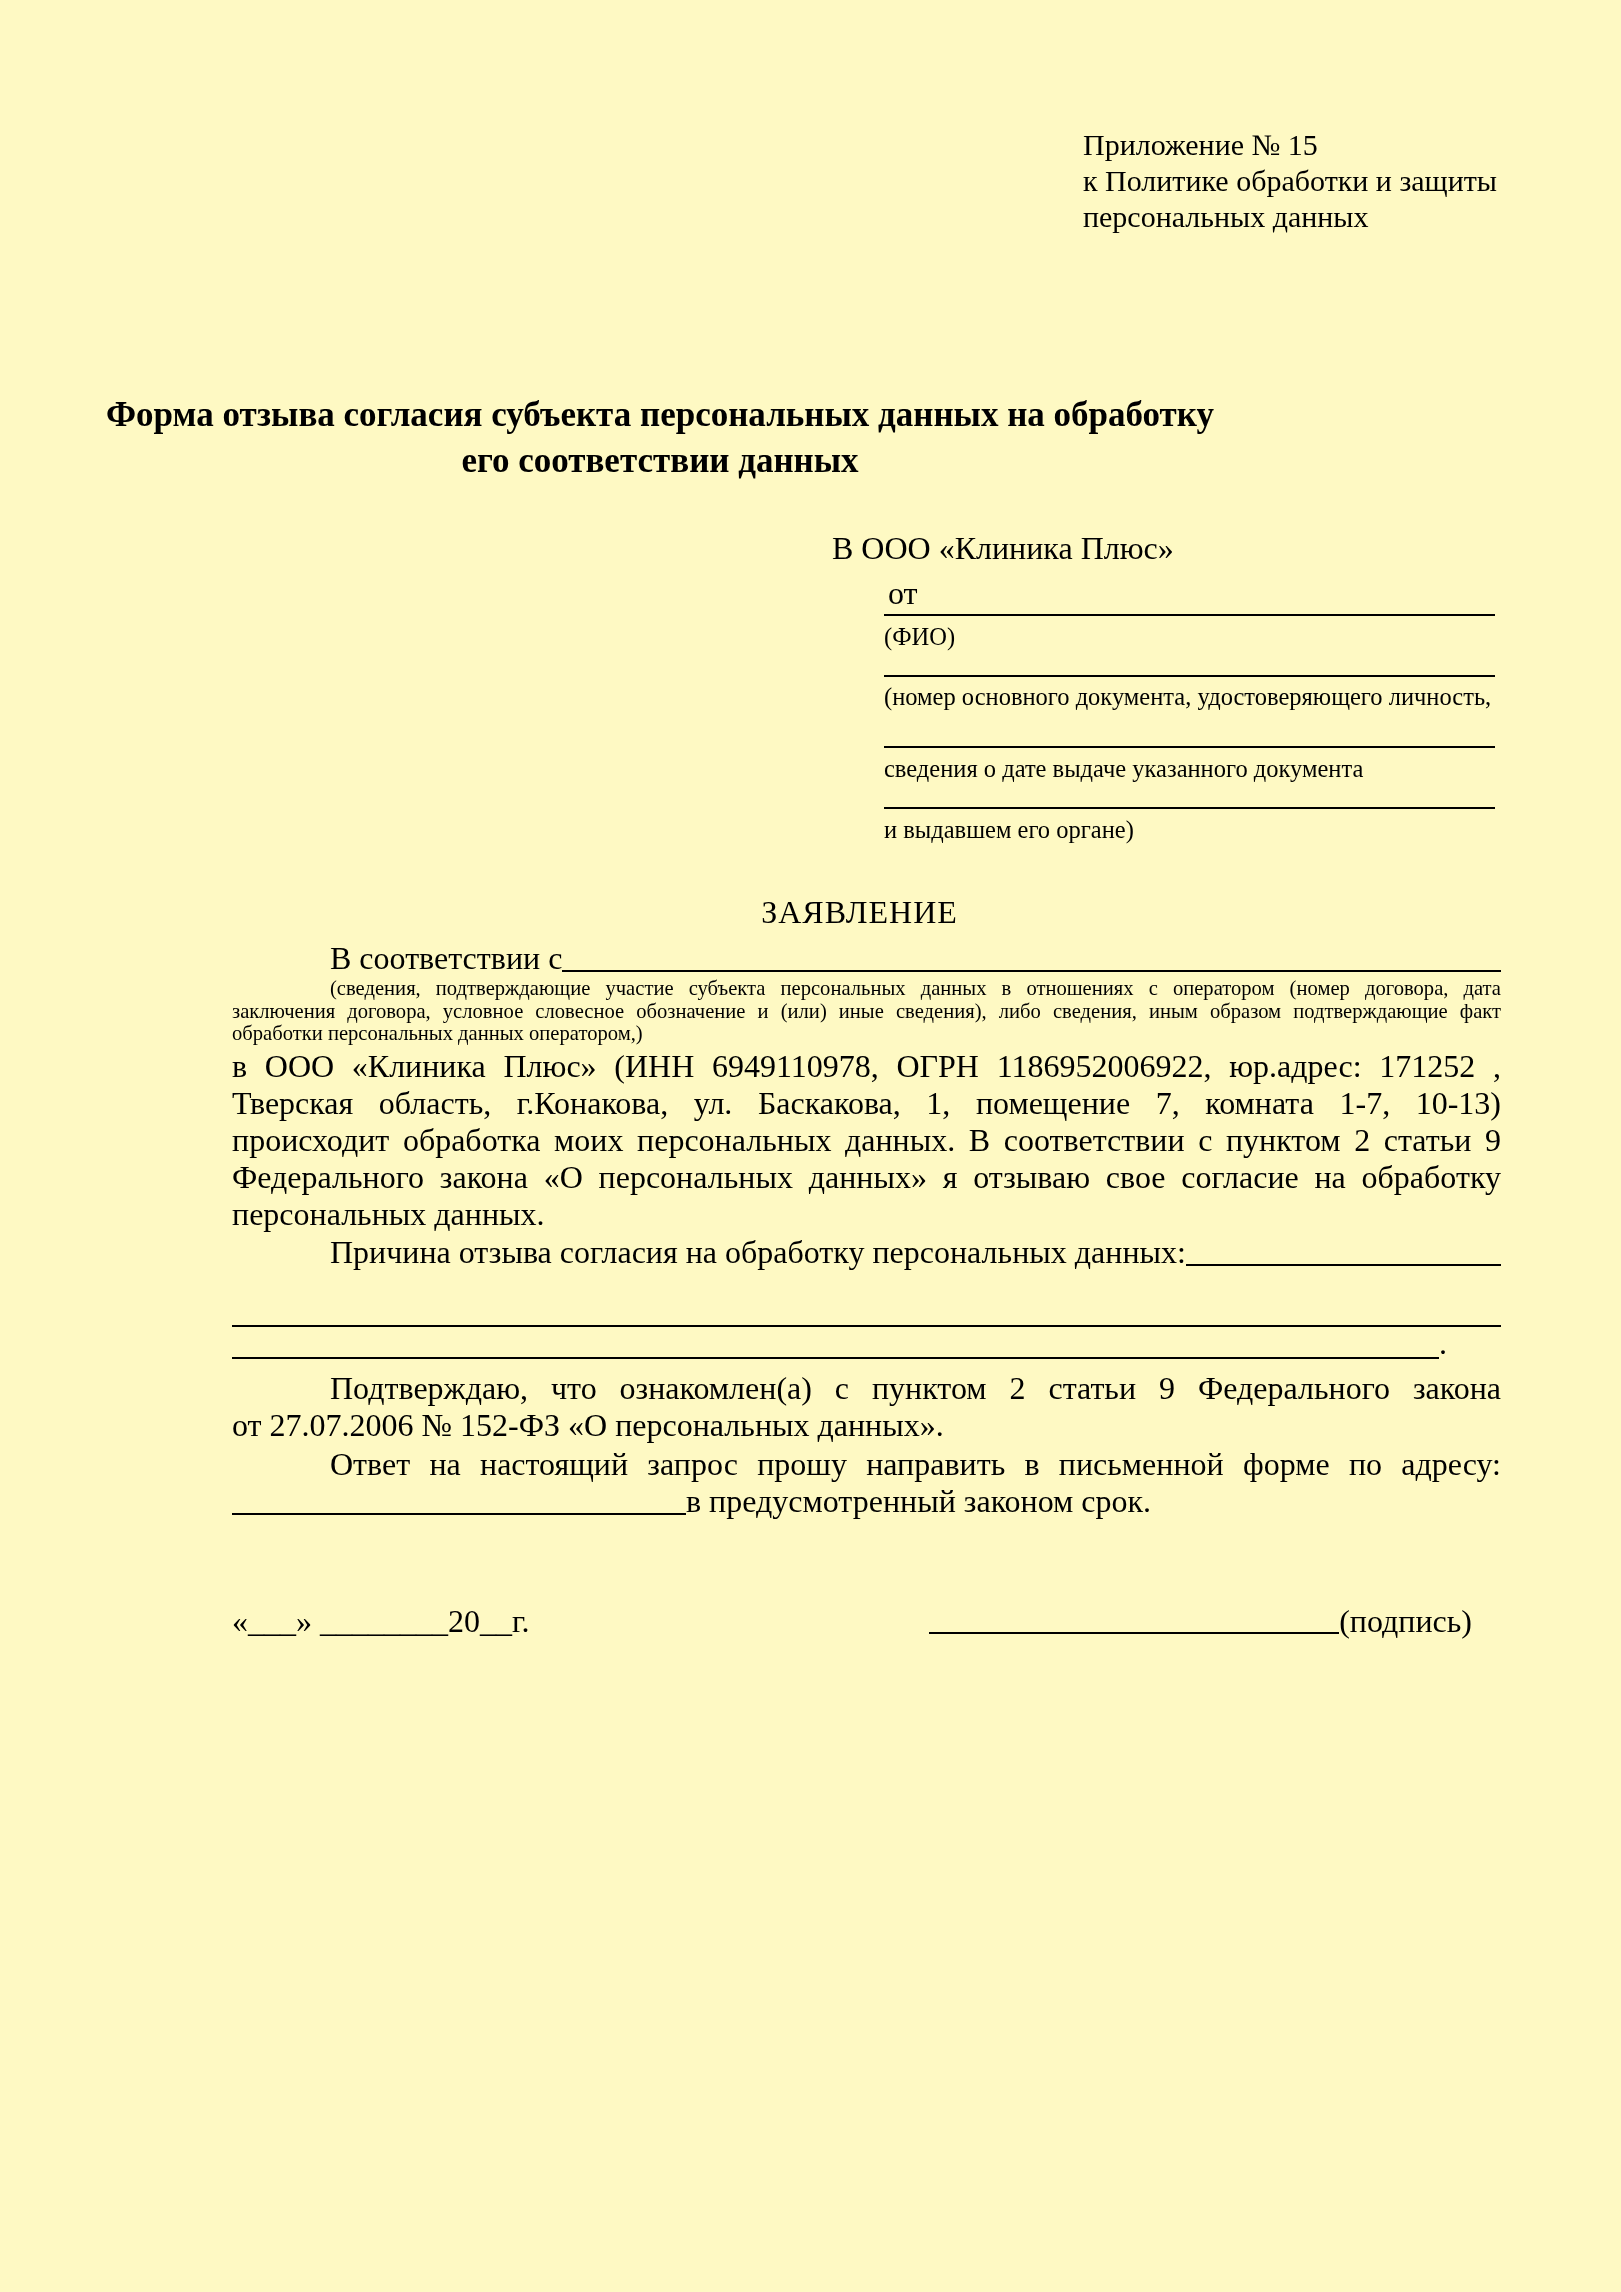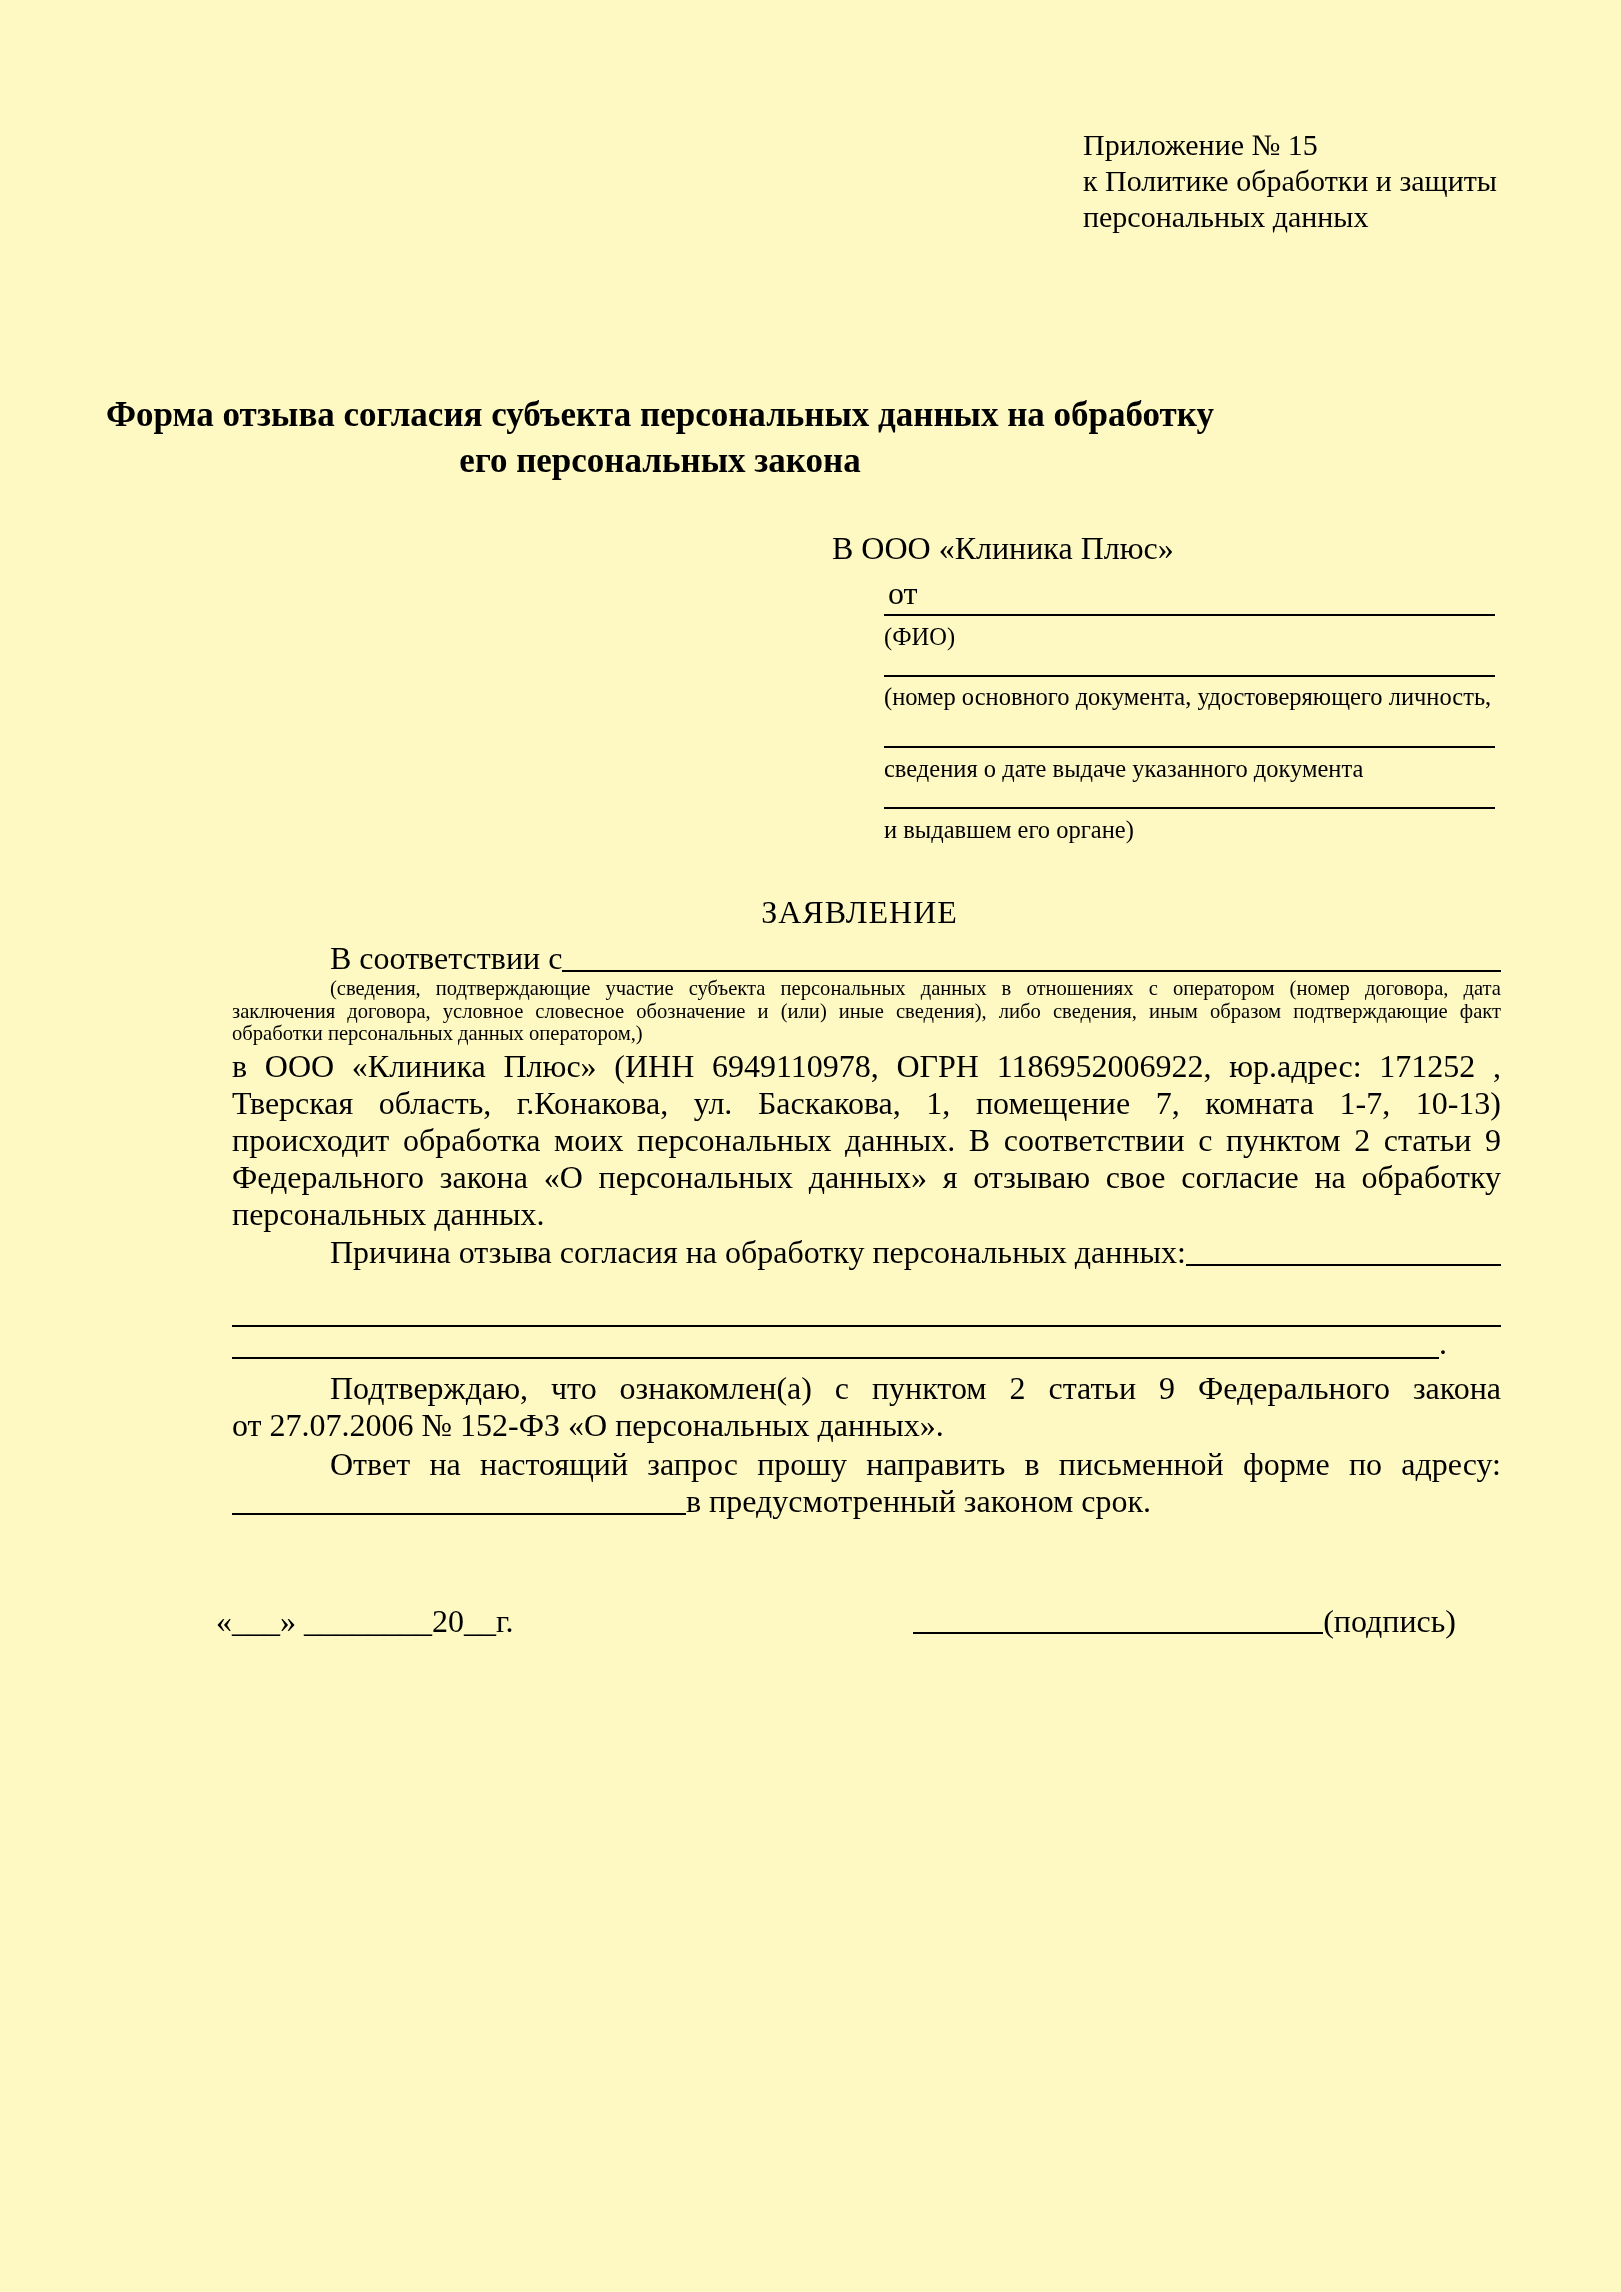--- a/index.html
+++ b/index.html
@@ -60,41 +60,41 @@
 
   .blank1 { top: 1288px; height: 37px; border-bottom: 2px solid #000; }
   .blank2 { top: 1325px; width: 1215px; height: 34px; display: flex; align-items: flex-end; font-size: 32px; line-height: 32px; }
   .blank2 .u-fill { margin-bottom: 0; }
 
   .confirm { top: 1370px; }
   .reply { top: 1446px; }
   .reply .tailrow { height: 37px; }
 
   .bottomrow {
-    left: 216px; top: 1602px; width: 1240px;
+    left: 232px; top: 1602px; width: 1240px;
     display: flex; justify-content: space-between; align-items: flex-end;
     font-size: 32px; line-height: 39px;
   }
   .sig-group { display: flex; align-items: flex-end; }
   .sig-line { width: 410px; border-bottom: 2px solid #000; margin-bottom: 6.9px; }
 </style>
 </head>
 <body>
 
 <div class="page">
 
   <div class="abs appendix">
     <div>Приложение № 15</div>
     <div>к Политике обработки и защиты</div>
     <div>персональных данных</div>
   </div>
 
   <div class="abs doc-title">
     <div>Форма отзыва согласия субъекта персональных данных на обработку</div>
-    <div>его персональных закона</div>
+    <div>его соответствии данных</div>
   </div>
 
   <div class="abs addressee">
     <div>В ООО «Клиника Плюс»</div>
     <div class="from">от</div>
 
     <div class="rule r1"></div>
     <div class="cap">(ФИО)</div>
 
     <div class="rule r2"></div>

